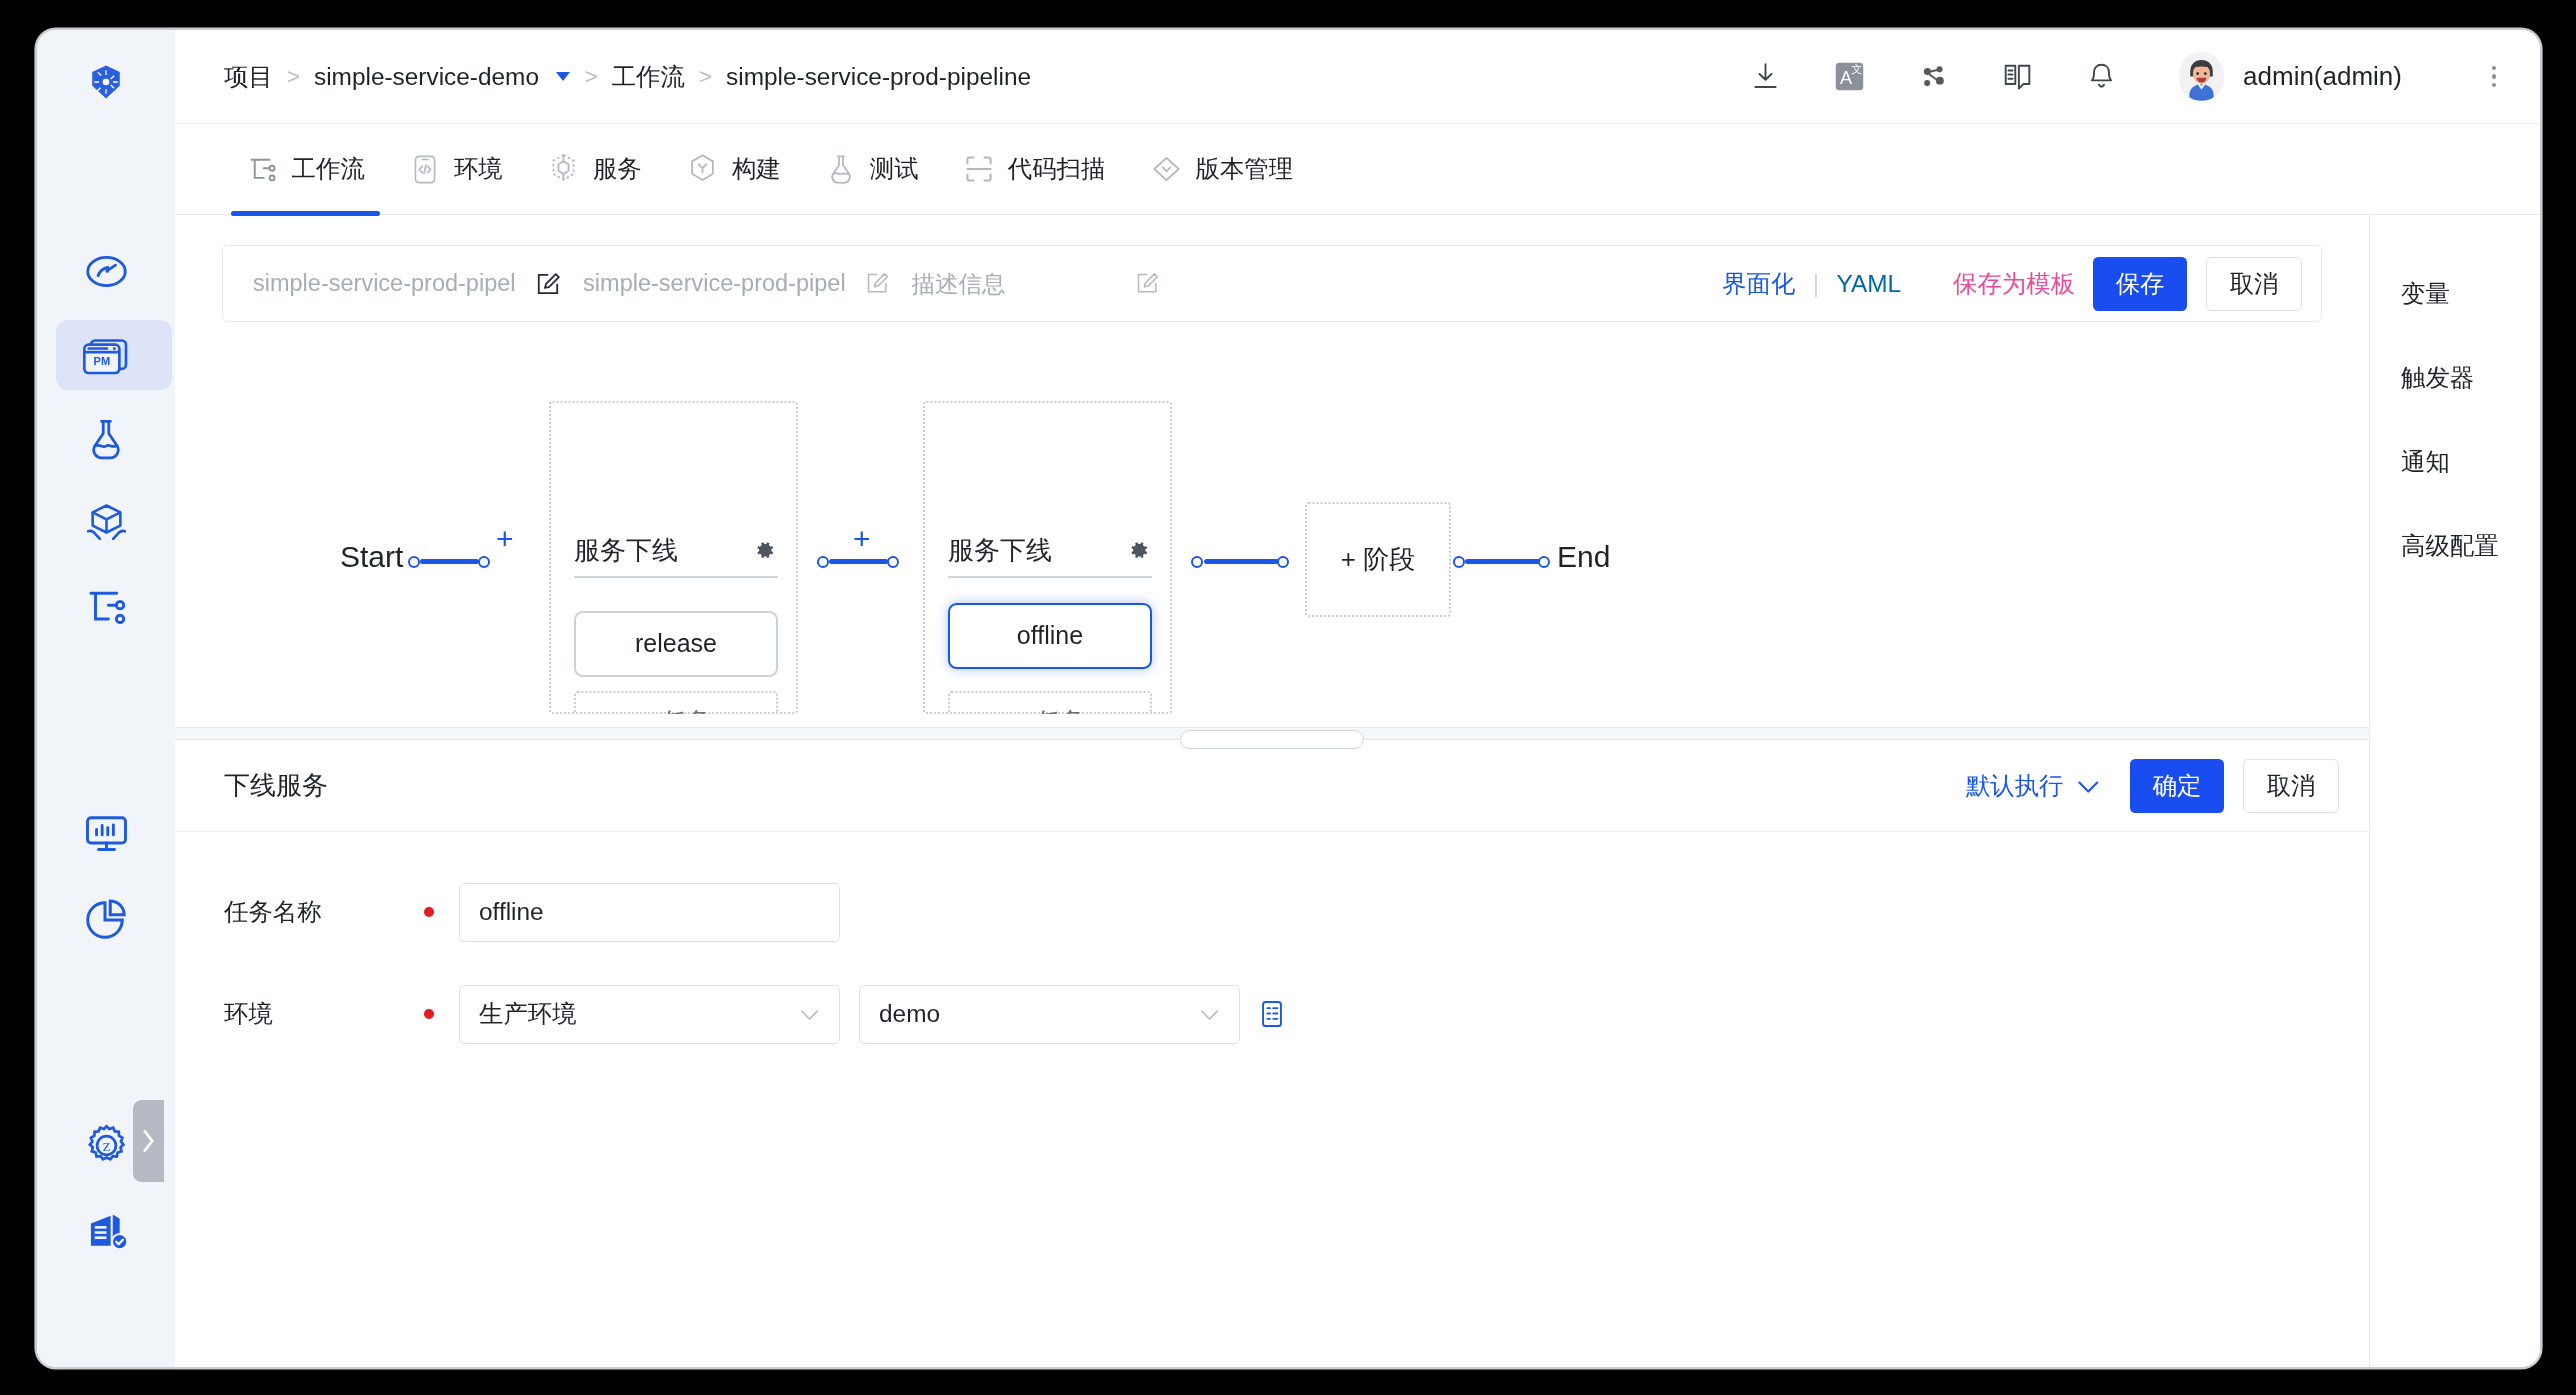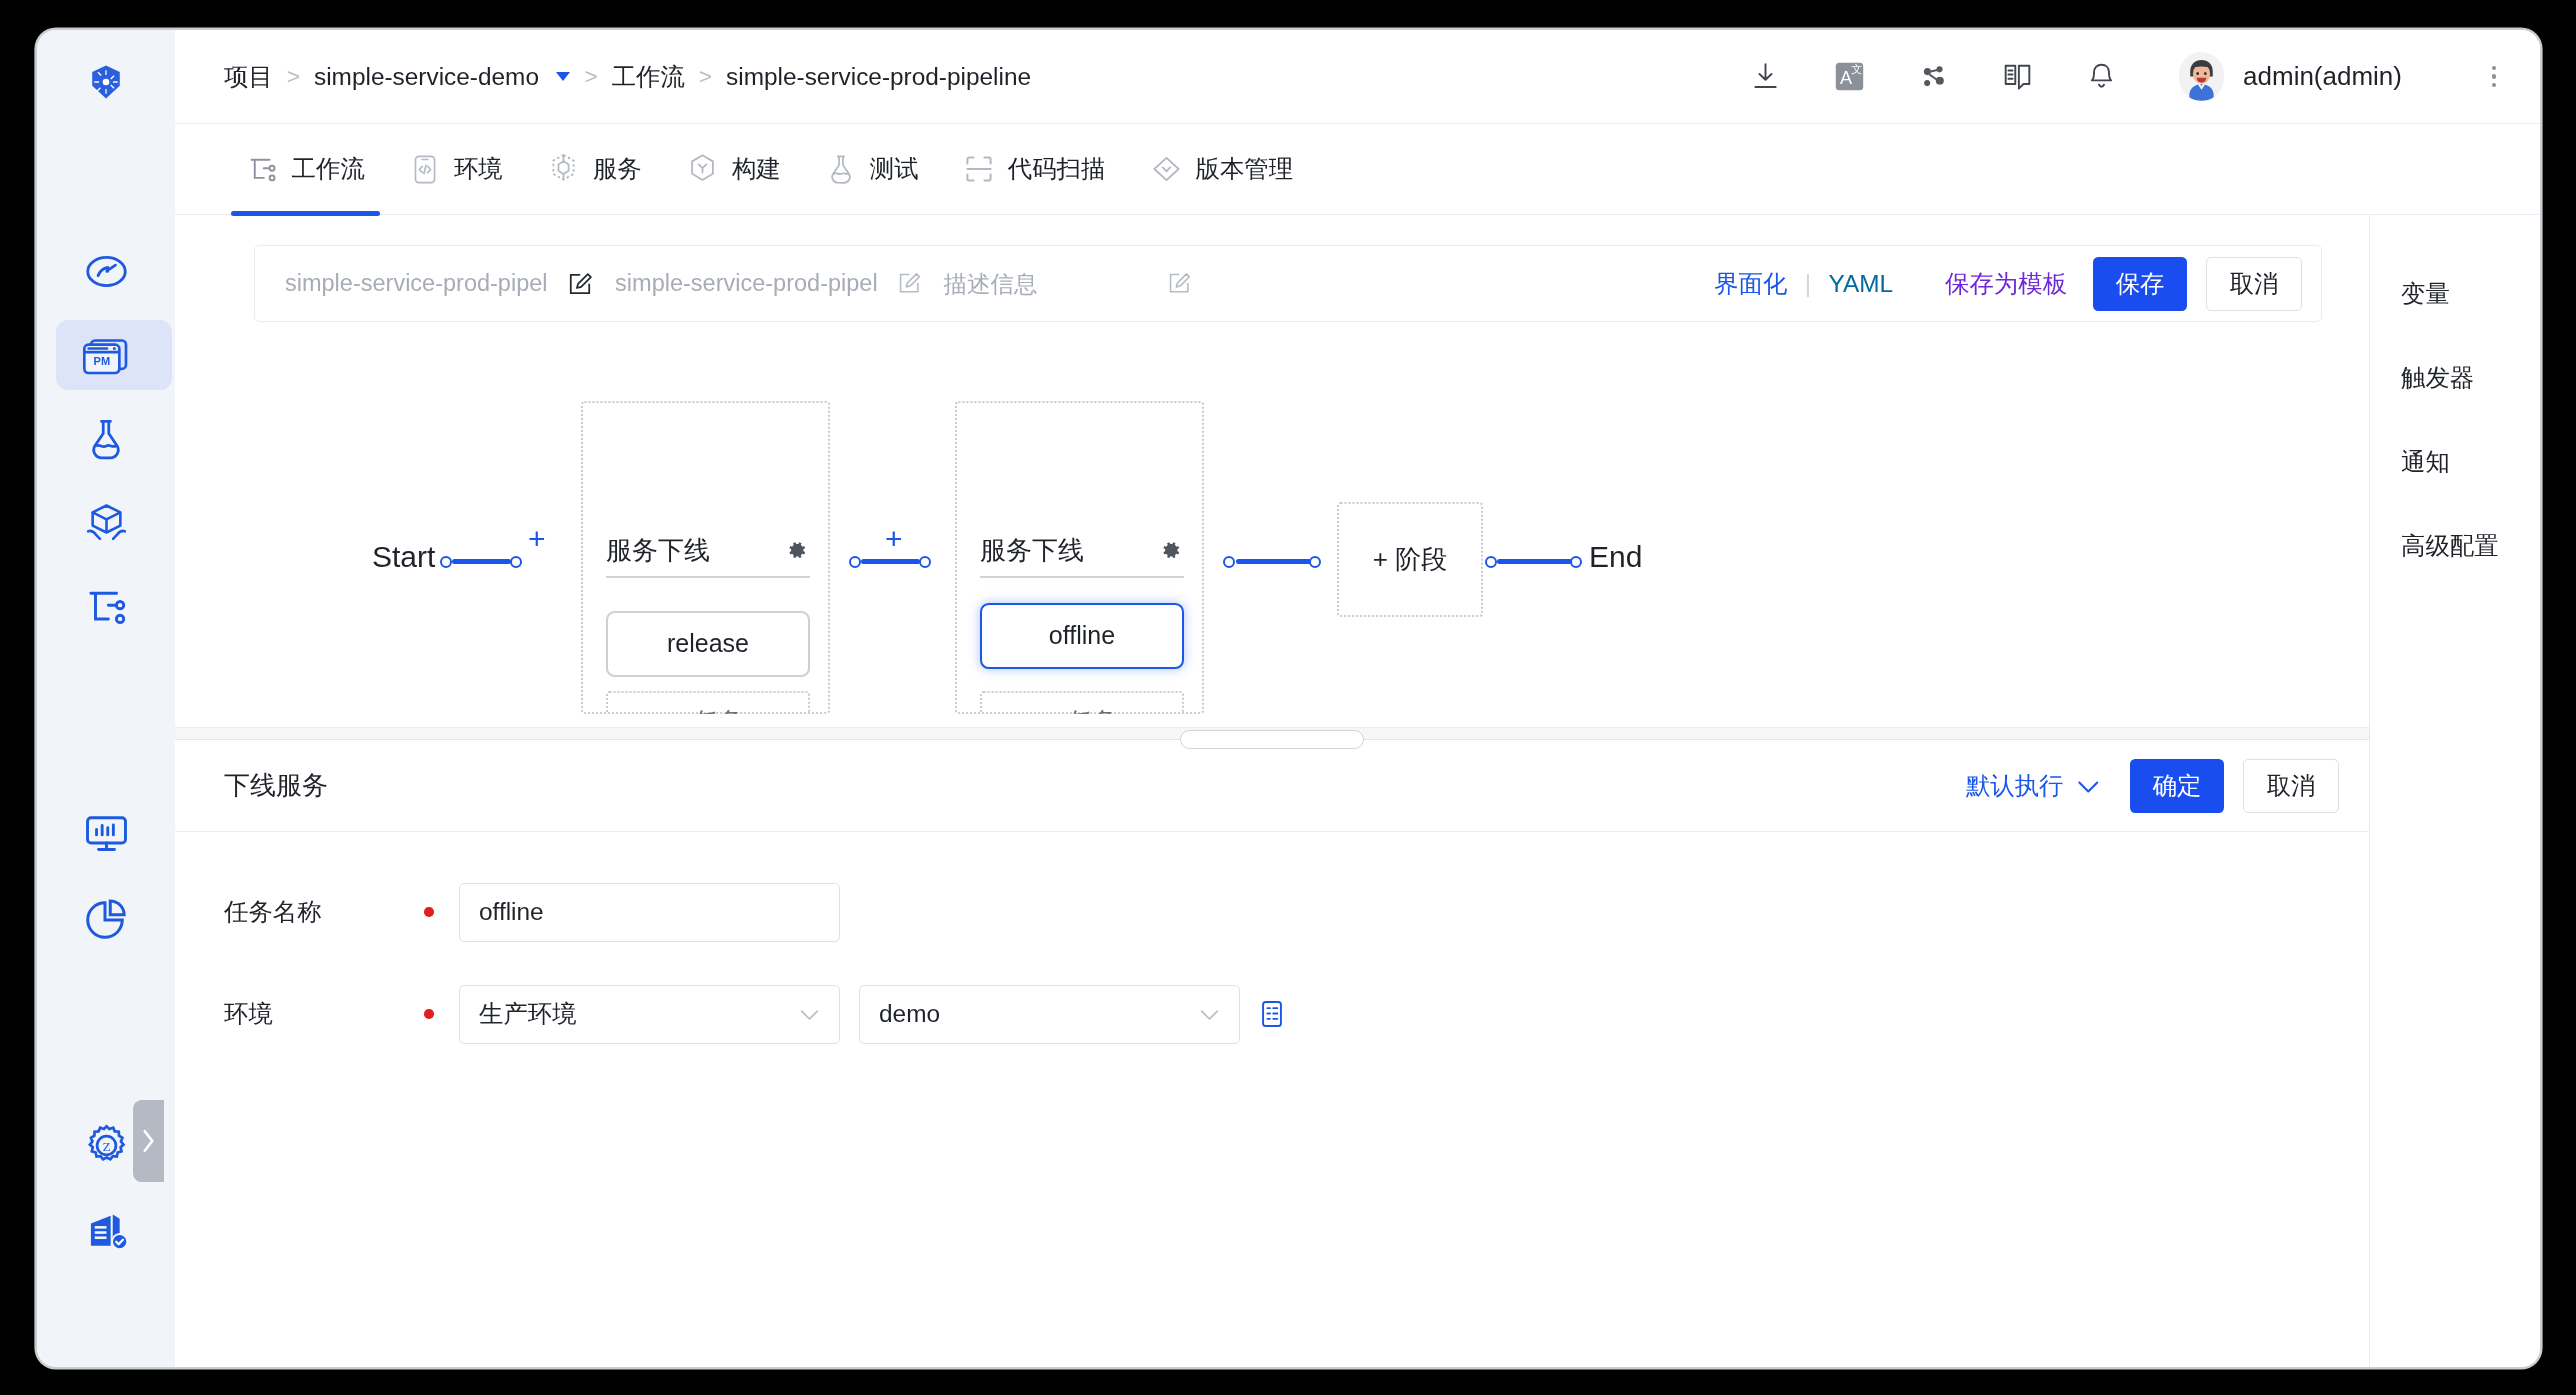--- a/index.html
+++ b/index.html
@@ -125,41 +125,41 @@
     background: #fff;
     padding-top: 37px;
   }
   .rp-item {
     font-size: 24.4px; color: #1f2329;
     padding: 0 0 0 31px; height: 84px; line-height: 84px;
     cursor: pointer; white-space: nowrap;
   }
 
   
-  #canvaswrap { position: relative; flex: 0 0 512px; height: 512px; padding-left: 32px; }
+  #canvaswrap { position: relative; flex: 0 0 512px; height: 512px; }
   #canvas-toolbar {
     margin: 30px 47px 0 47px;
     height: 77px;
     border: 1.7px solid #e9ebef;
     border-radius: 5.2px;
     display: flex; align-items: center;
     padding: 0 19px 0 30px;
     background: #fff;
   }
   .pname {
     font-size: 23.5px; color: #a7acb6; white-space: nowrap;
   }
   .pedit { margin: 0 22.6px 0 19px; color: #262a30; cursor: pointer; display:flex; }
   .pedit.muted { color: #b5bac3; }
   #toolbar-gap { flex: 1 1 auto; }
   #viewtoggle { display:flex; align-items:center; gap: 17.4px; font-size: 24.4px; margin-right: 52px; white-space: nowrap;}
   #viewtoggle .vt-ui { color:#1a56e8; cursor:pointer; }
   #viewtoggle .vt-div { color:#d3d6dc; }
   #viewtoggle .vt-yaml { color:#0369a1; cursor:pointer; }
-  #save-tpl { font-size: 24.4px; color:#6d28d9; margin-right: 26px; cursor:pointer; white-space:nowrap; }
+  #save-tpl { font-size: 24.4px; color:#ec4899; margin-right: 18px; cursor:pointer; white-space:nowrap; }
   .btn {
     height: 54px; min-width: 94px; padding: 0 22.6px;
     border-radius: 5.2px; font-size: 24.4px;
     display: flex; align-items: center; justify-content: center;
     cursor: pointer; white-space: nowrap;
   }
   .btn-primary { background: #1a4df0; color:#fff; }
   .btn-ghost { background:#fff; color:#1f2329; border: 1.7px solid #dcdfe5; margin-left: 19px; }
 
   

